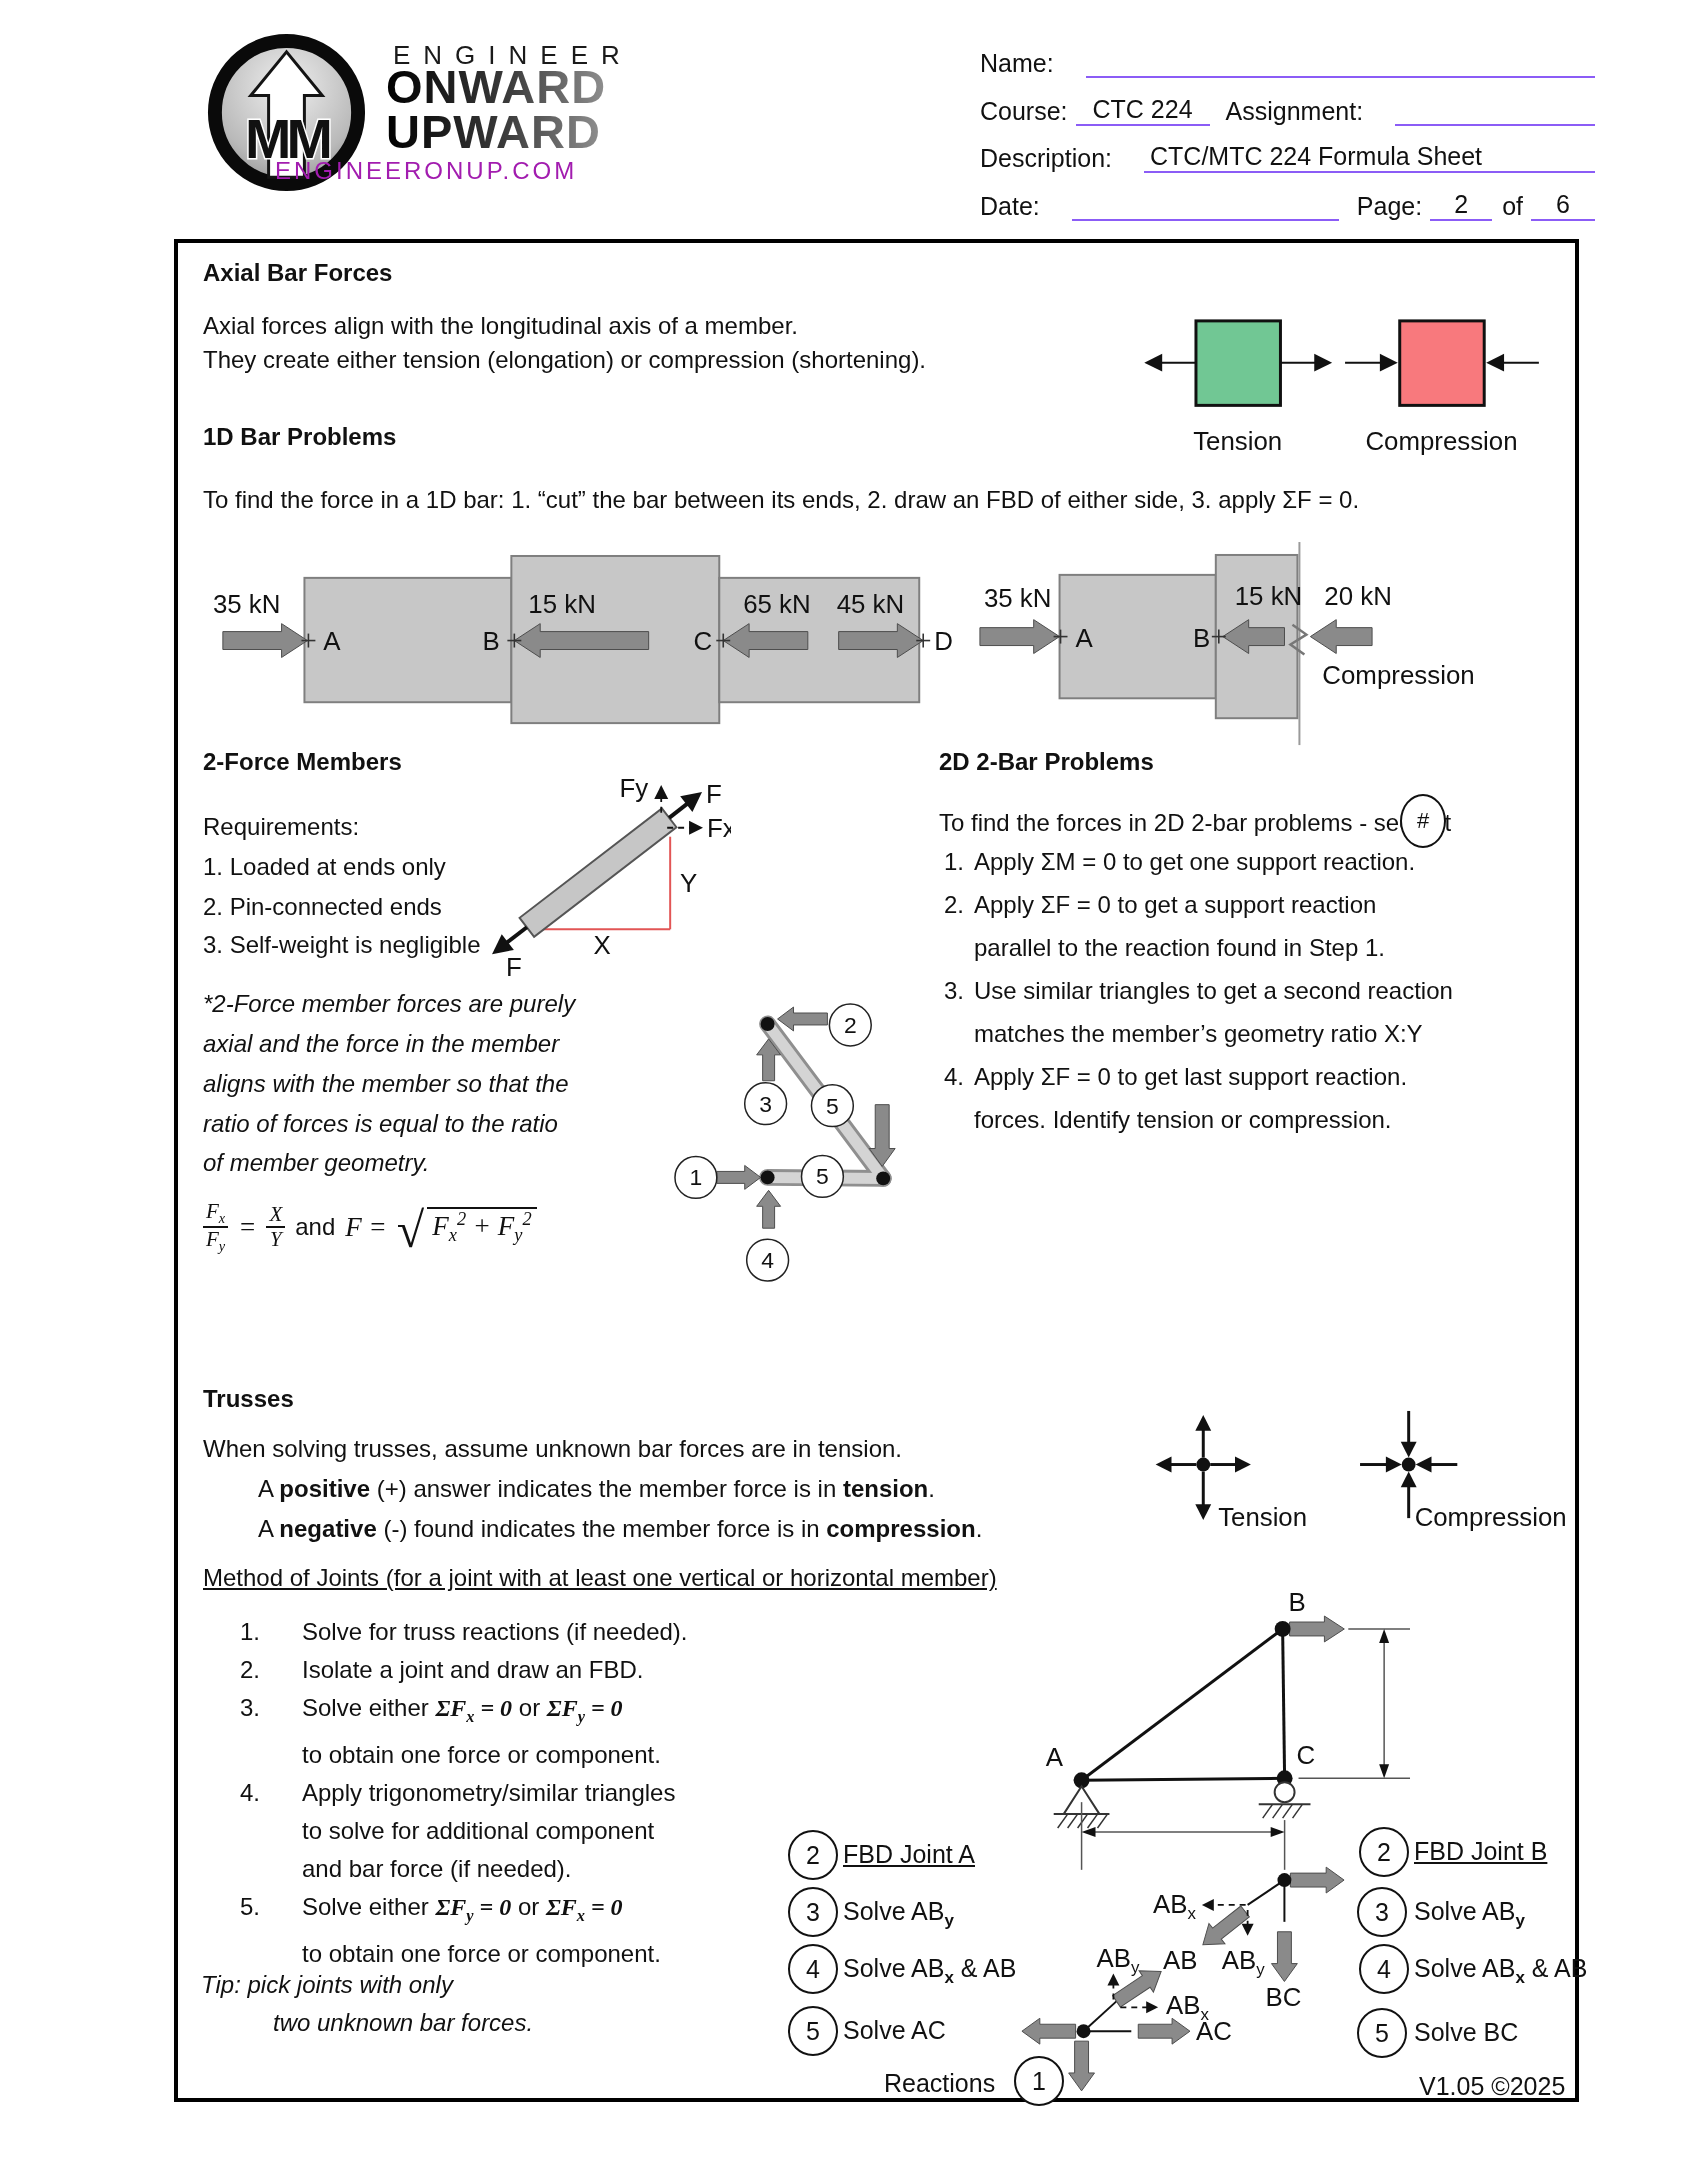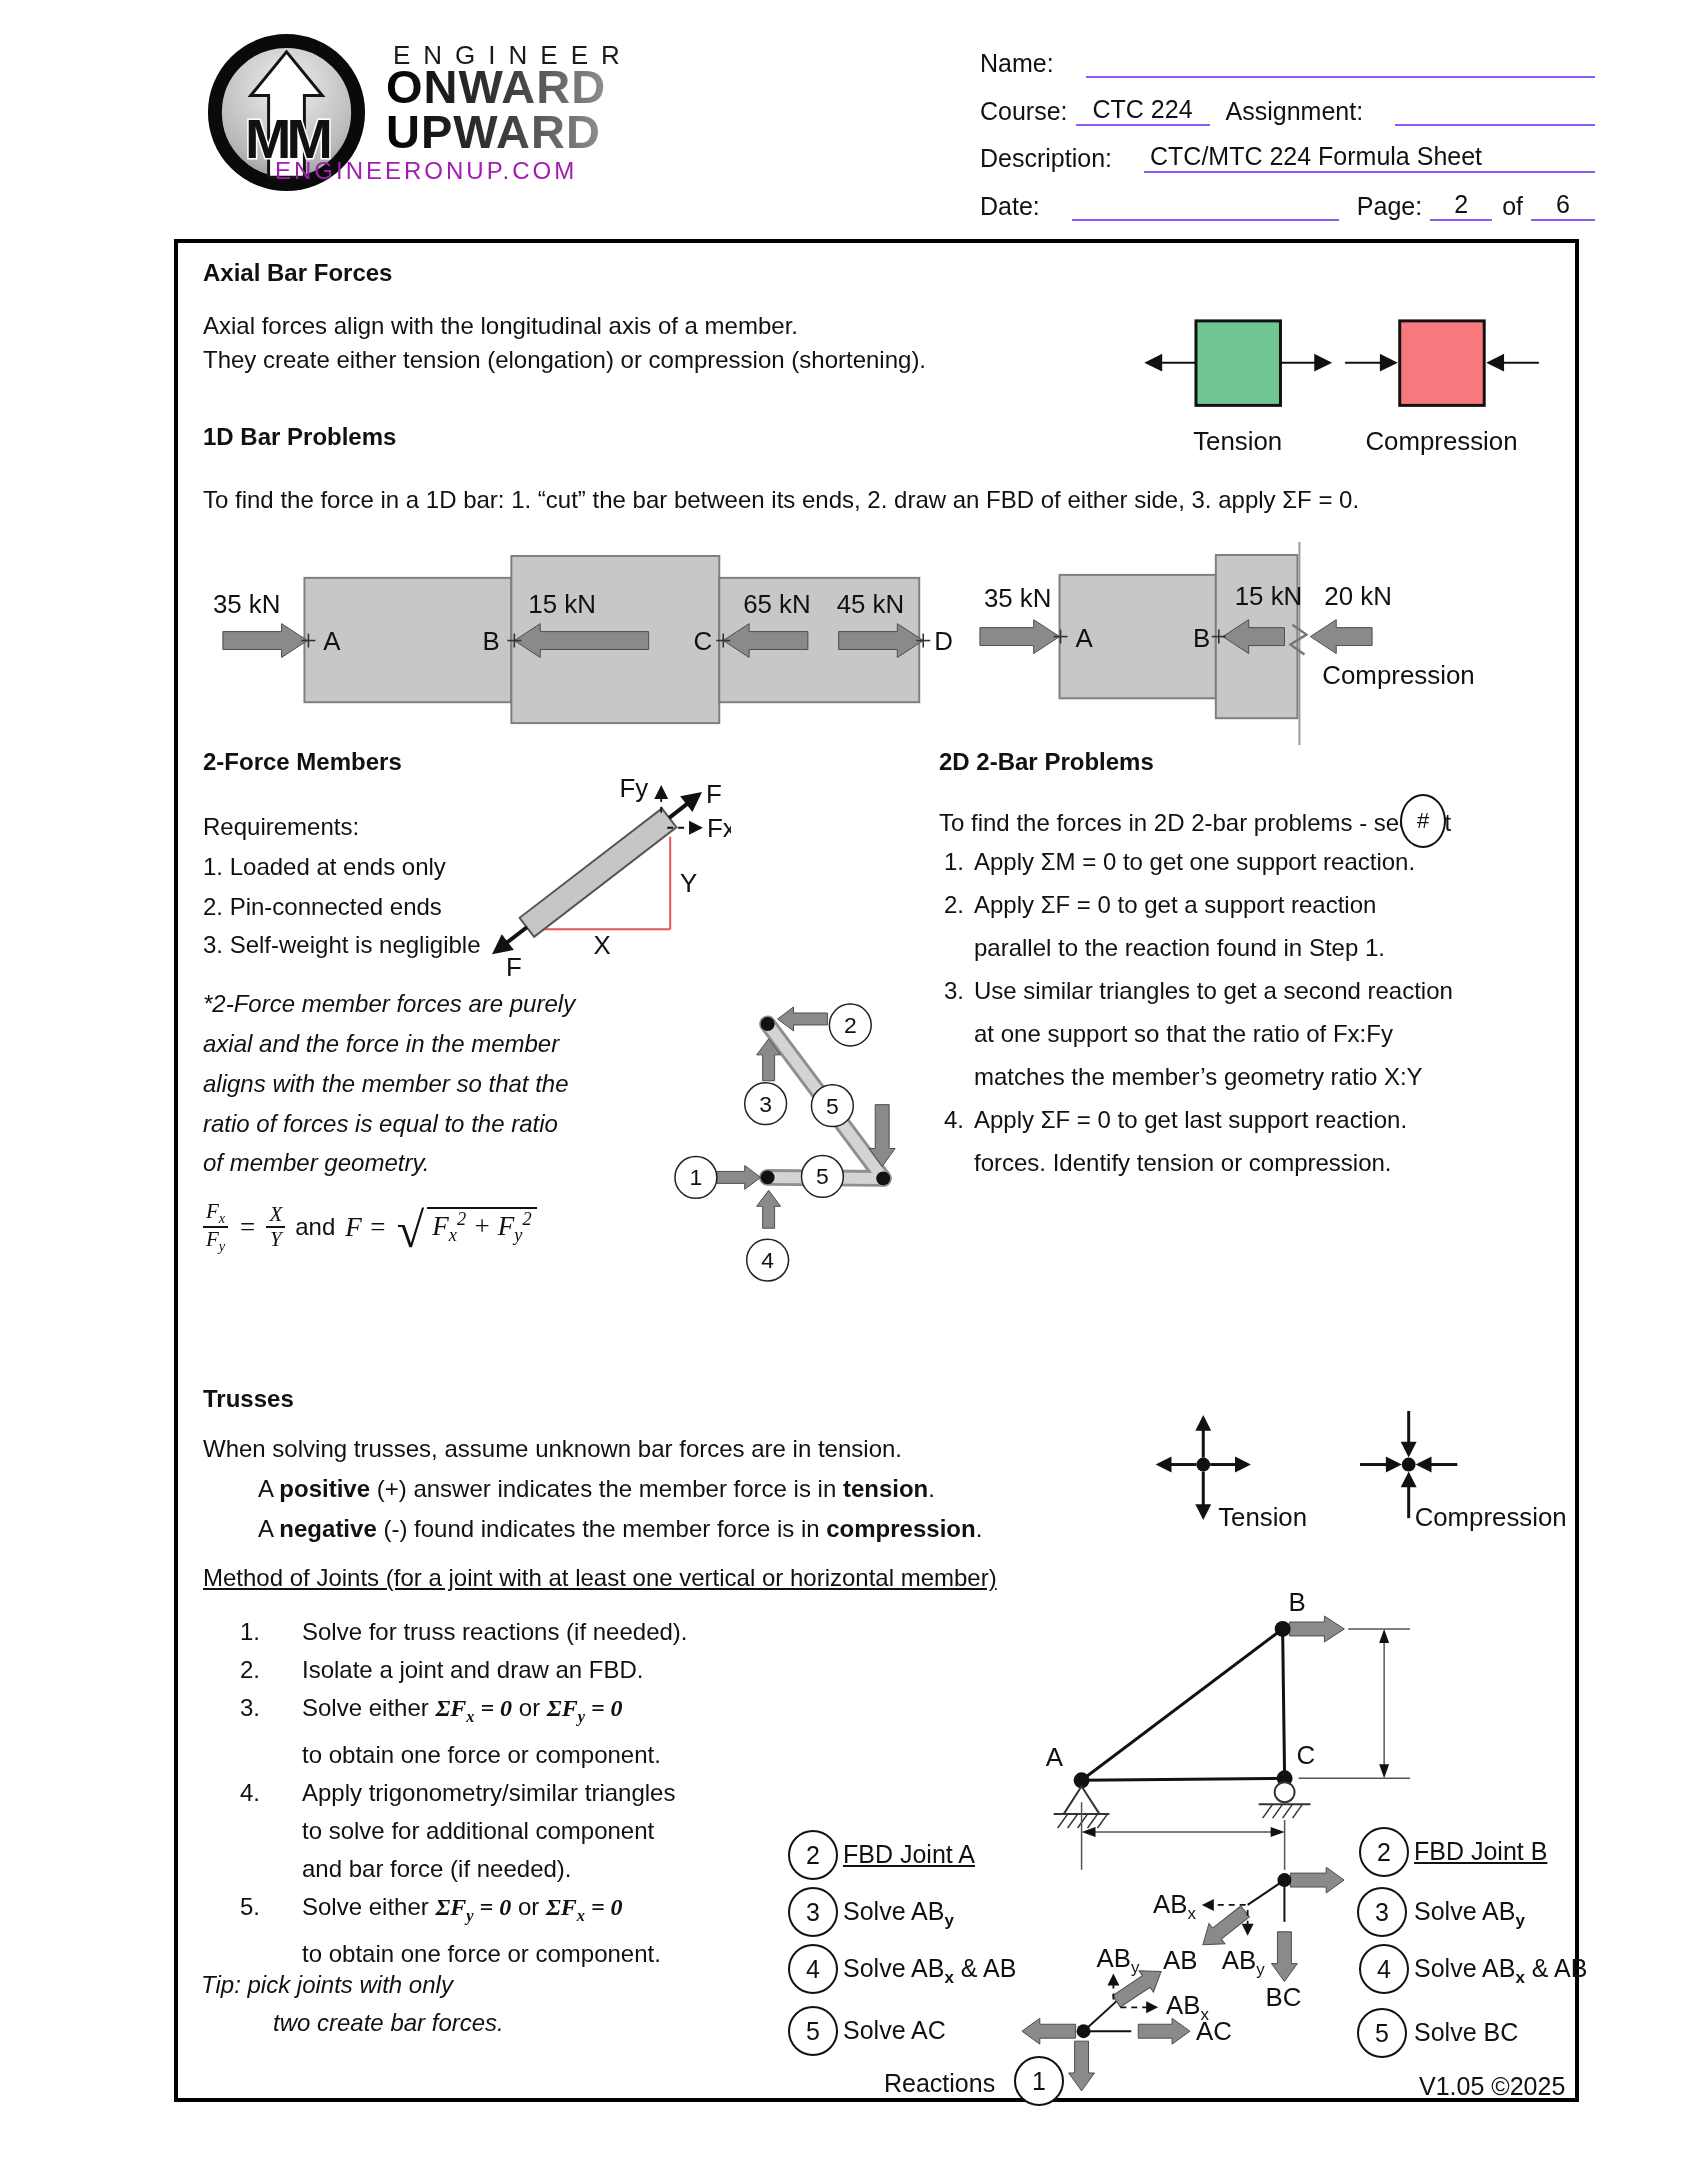--- a/index.html
+++ b/index.html
@@ -257,21 +257,20 @@
 
     <div class="abs h1" style="left:761px;top:505px">2D 2-Bar Problems</div>
     <div class="abs body" style="left:761px;top:563px;white-space:nowrap">To find the forces in 2D 2-bar problems - see left</div>
     <div class="badge" style="left:1222px;top:551px;width:42px;height:50px;font-size:22px">#</div>
 
     <div class="abs steps2bar" style="left:766px;top:597px">
       <div><span class="num">1.</span><span>Apply ΣM = 0 to get one support reaction.</span></div>
       <div><span class="num">2.</span><span>Apply ΣF = 0 to get a support reaction</span></div>
       <div class="cont">parallel to the reaction found in Step 1.</div>
       <div><span class="num">3.</span><span>Use similar triangles to get a second reaction</span></div>
-      <div class="cont">at one support so that the ratio of Fx:Fy</div>
       <div class="cont">matches the member’s geometry ratio X:Y</div>
       <div><span class="num">4.</span><span>Apply ΣF = 0 to get last support reaction.</span></div>
       <div class="cont">forces. Identify tension or compression.</div>
     </div>
 
     <svg class="abs" style="left:488px;top:758px" width="269" height="299" viewBox="0 0 270 300">
       <g stroke-linecap="round">
         <line x1="102" y1="23" x2="218" y2="178" stroke="#8f8f8f" stroke-width="17"></line>
         <line x1="102" y1="177" x2="218" y2="178" stroke="#8f8f8f" stroke-width="17"></line>
         <line x1="102" y1="23" x2="218" y2="178" stroke="#d4d4d4" stroke-width="11"></line>
@@ -371,21 +370,21 @@
       <div><span class="num">3.</span><span>Solve either </span><span class="mb"><span>ΣF</span><sub>x</sub><span> = 0</span></span><span> or </span><span class="mb"><span>ΣF</span><sub>y</sub><span> = 0</span></span></div>
       <div class="cont">to obtain one force or component.</div>
       <div><span class="num">4.</span><span>Apply trigonometry/similar triangles</span></div>
       <div class="cont">to solve for additional component</div>
       <div class="cont">and bar force (if needed).</div>
       <div><span class="num">5.</span><span>Solve either </span><span class="mb"><span>ΣF</span><sub>y</sub><span> = 0</span></span><span> or </span><span class="mb"><span>ΣF</span><sub>x</sub><span> = 0</span></span></div>
       <div class="cont">to obtain one force or component.</div>
     </div>
 
     <div class="abs body it" style="left:23px;top:1725px">Tip: pick joints with only</div>
-    <div class="abs body it" style="left:95px;top:1763px">two create bar forces.</div>
+    <div class="abs body it" style="left:95px;top:1763px">two unknown bar forces.</div>
 
     <svg class="abs" style="left:816px;top:1338px" width="418" height="299" viewBox="0 0 420 300">
       <line class="bl" x1="88" y1="200" x2="290" y2="48"></line>
       <line class="bl" x1="88" y1="200" x2="292" y2="198"></line>
       <line class="bl" x1="292" y1="198" x2="290" y2="48"></line>
       <g transform="translate(352,48)">
           <polygon class="ga" points="-55,-7 -20,-7 -20,-13 0,0 -20,13 -20,7 -55,7"></polygon>
         </g>
       <circle cx="88" cy="200" r="8" fill="#111"></circle>
       <circle cx="292" cy="198" r="8" fill="#111"></circle>

